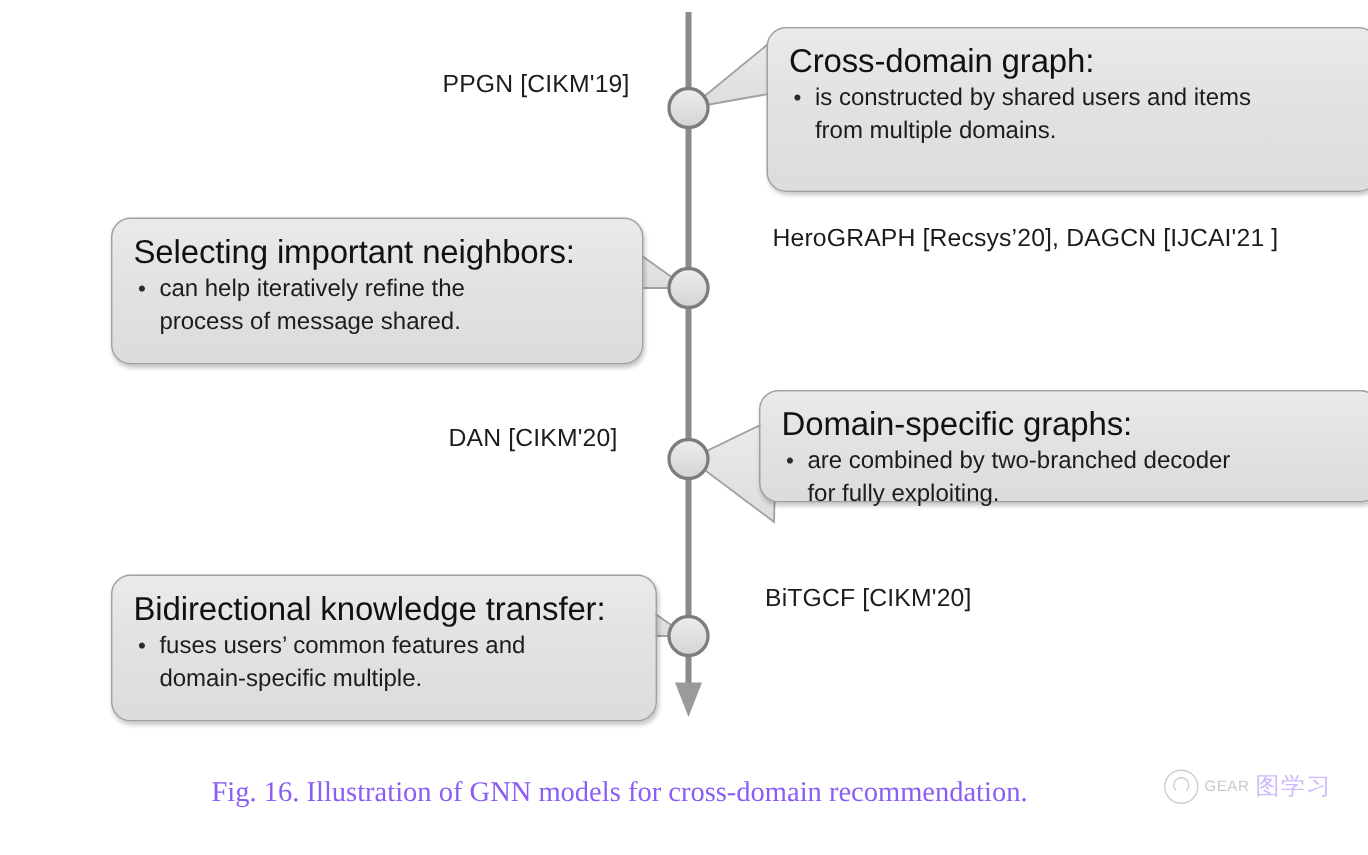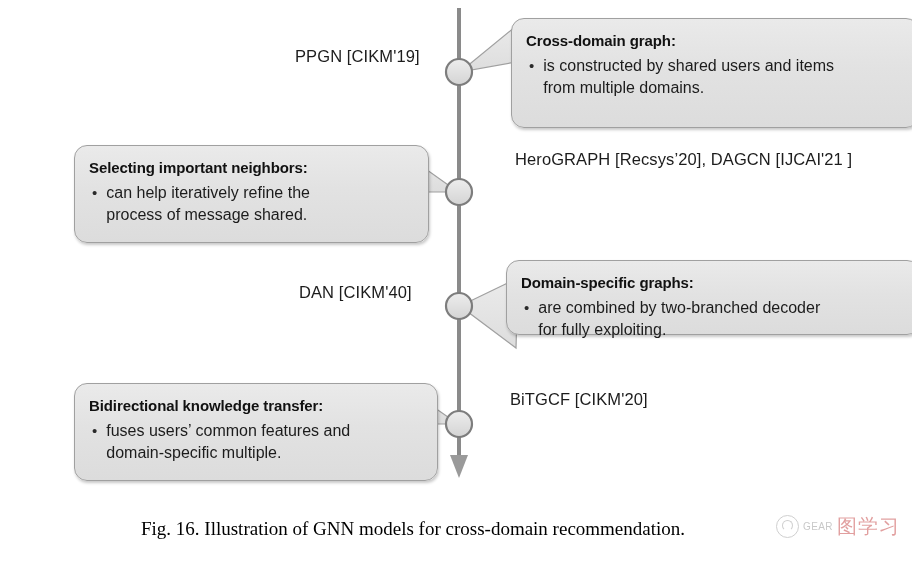--- a/index.html
+++ b/index.html
@@ -40,22 +40,22 @@
   .callout {
     position: absolute;
     box-sizing: border-box;
     background: linear-gradient(180deg, #eaeaea 0%, #e2e2e2 45%, #dcdcdc 100%);
     border: 1px solid #a0a0a0;
     border-radius: 13px;
     padding: 11px 14px 12px 14px;
     box-shadow: 1px 2px 3px rgba(0,0,0,0.22);
   }
   .callout-title {
-    font-size: 15px;
-    font-weight: bold;
+    font-size: 22px;
+    font-weight: normal;
     color: #111111;
     line-height: 22px;
     margin: 0 0 3px 0;
     letter-spacing: -0.1px;
   }
   .callout-body {
     display: flex;
     align-items: flex-start;
     gap: 9px;
   }
@@ -70,21 +70,21 @@
     font-size: 16px;
     line-height: 22px;
     color: #1c1c1c;
   }
 
   
   .caption {
     position: absolute;
     font-family: "Liberation Serif", serif;
     font-size: 19px;
-    color: #000000;
+    color: #8b5cf6;
     white-space: nowrap;
   }
 
   
   .watermark {
     position: absolute;
     display: flex;
     align-items: center;
     gap: 4px;
     opacity: 0.42;
@@ -104,22 +104,22 @@
     border-radius: 50%;
     border: 1.4px solid #8d8d8d;
     border-bottom-color: transparent;
   }
   .wm-text {
     font-size: 10px;
     color: #7d7d7d;
     letter-spacing: 0.4px;
   }
   .wm-cjk {
-    font-size: 20px;
-    color: #b91c1c;
+    font-size: 16px;
+    color: #8b5cf6;
     letter-spacing: 1px;
   }
 </style>
 </head>
 <body>
 
 <div id="root">
 
   <svg class="timeline-svg" viewBox="0 0 912 570" xmlns="http://www.w3.org/2000/svg">
     <defs>
@@ -146,21 +146,21 @@
     <circle cx="419" cy="72" r="13" fill="url(#nodeGrad)" stroke="#7d7d7d" stroke-width="2.2"></circle>
     <circle cx="419" cy="192" r="13" fill="url(#nodeGrad)" stroke="#7d7d7d" stroke-width="2.2"></circle>
     <circle cx="419" cy="306" r="13" fill="url(#nodeGrad)" stroke="#7d7d7d" stroke-width="2.2"></circle>
     <circle cx="419" cy="424" r="13" fill="url(#nodeGrad)" stroke="#7d7d7d" stroke-width="2.2"></circle>
   </svg>
 
   <div class="label" style="left:255px; top:46px;">PPGN [CIKM'19]</div>
 
   <div class="label" style="left:475px; top:149px;">HeroGRAPH [Recsys’20], DAGCN [IJCAI'21 ]</div>
 
-  <div class="label" style="left:259px; top:282px;">DAN [CIKM'40]</div>
+  <div class="label" style="left:259px; top:282px;">DAN [CIKM'20]</div>
 
   <div class="label" style="left:470px; top:389px;">BiTGCF [CIKM'20]</div>
 
   <div class="callout" style="left:471px; top:18px; width:408px; height:110px;">
     <div class="callout-title">Cross-domain graph:</div>
     <div class="callout-body">
       <span class="bullet">•</span>
       <span class="callout-text">
         <span>is constructed by shared users and items</span><br>
         <span>from multiple domains.</span>

